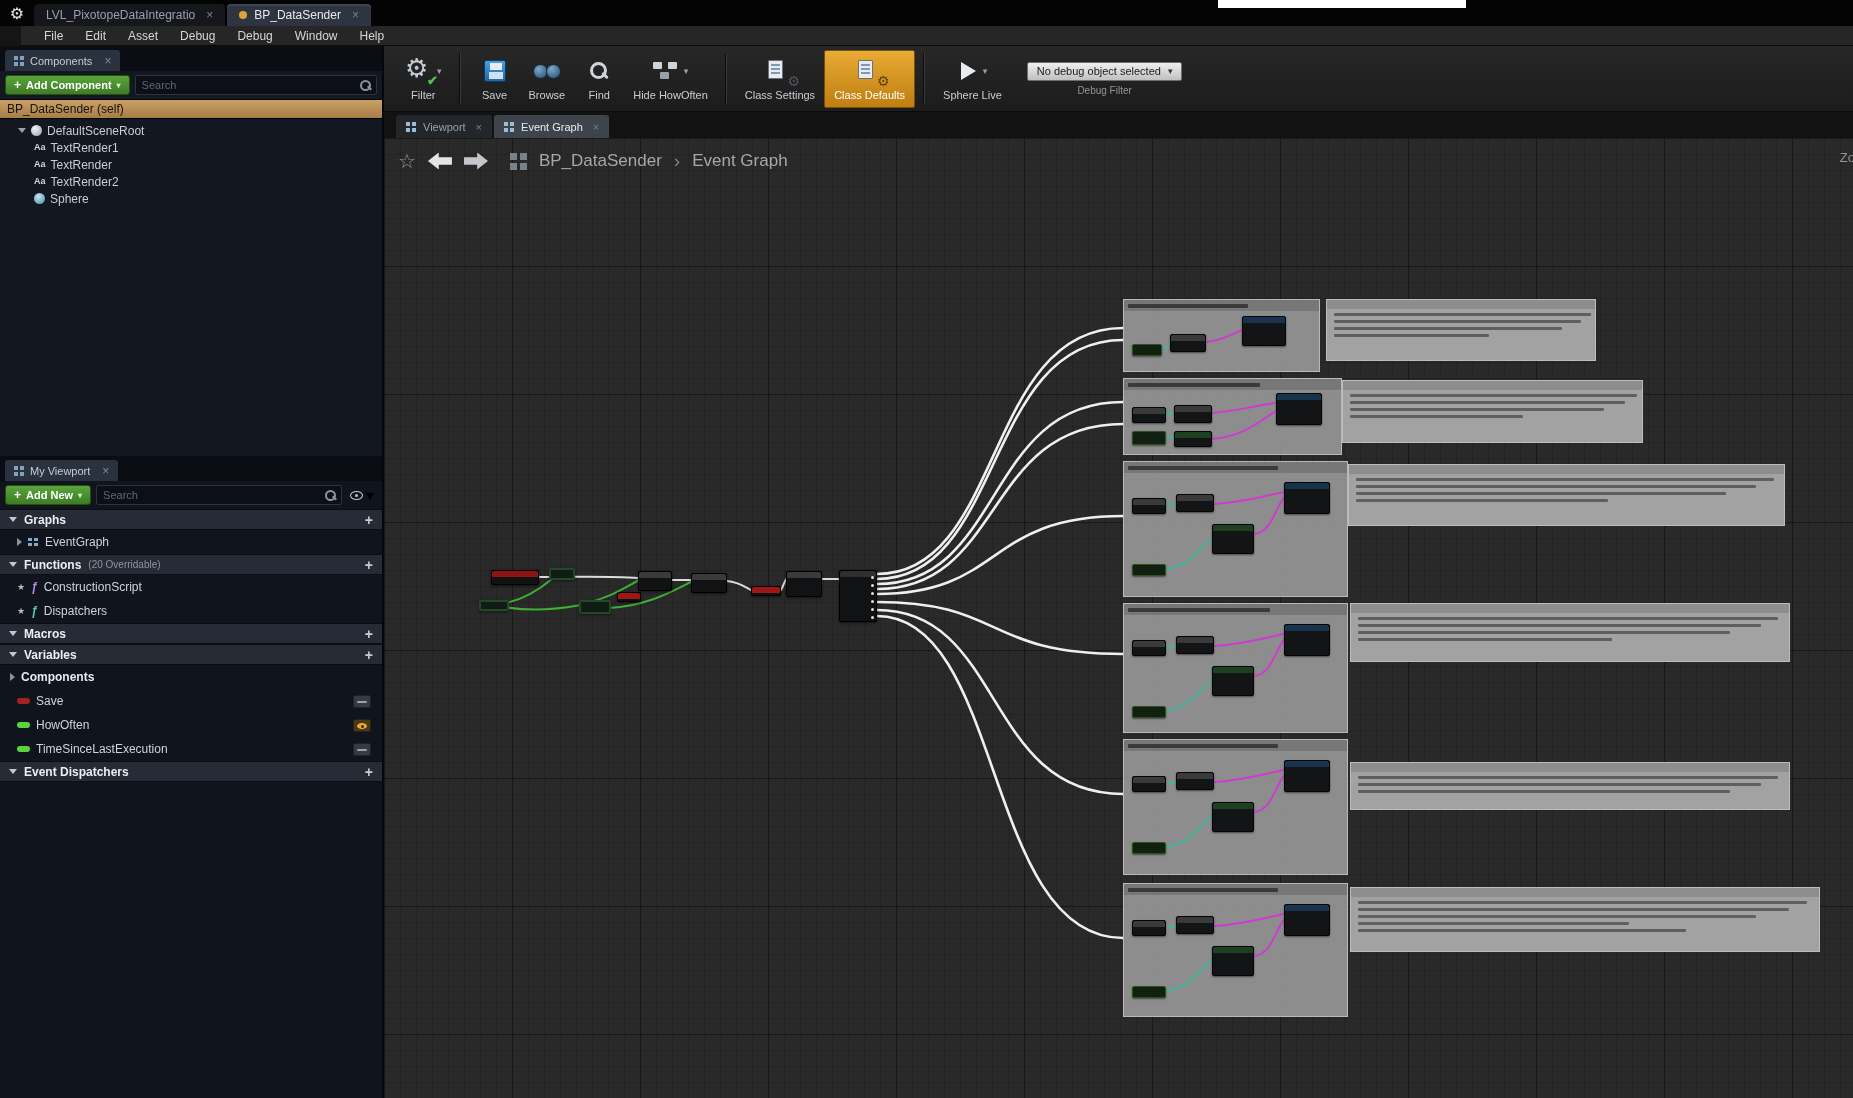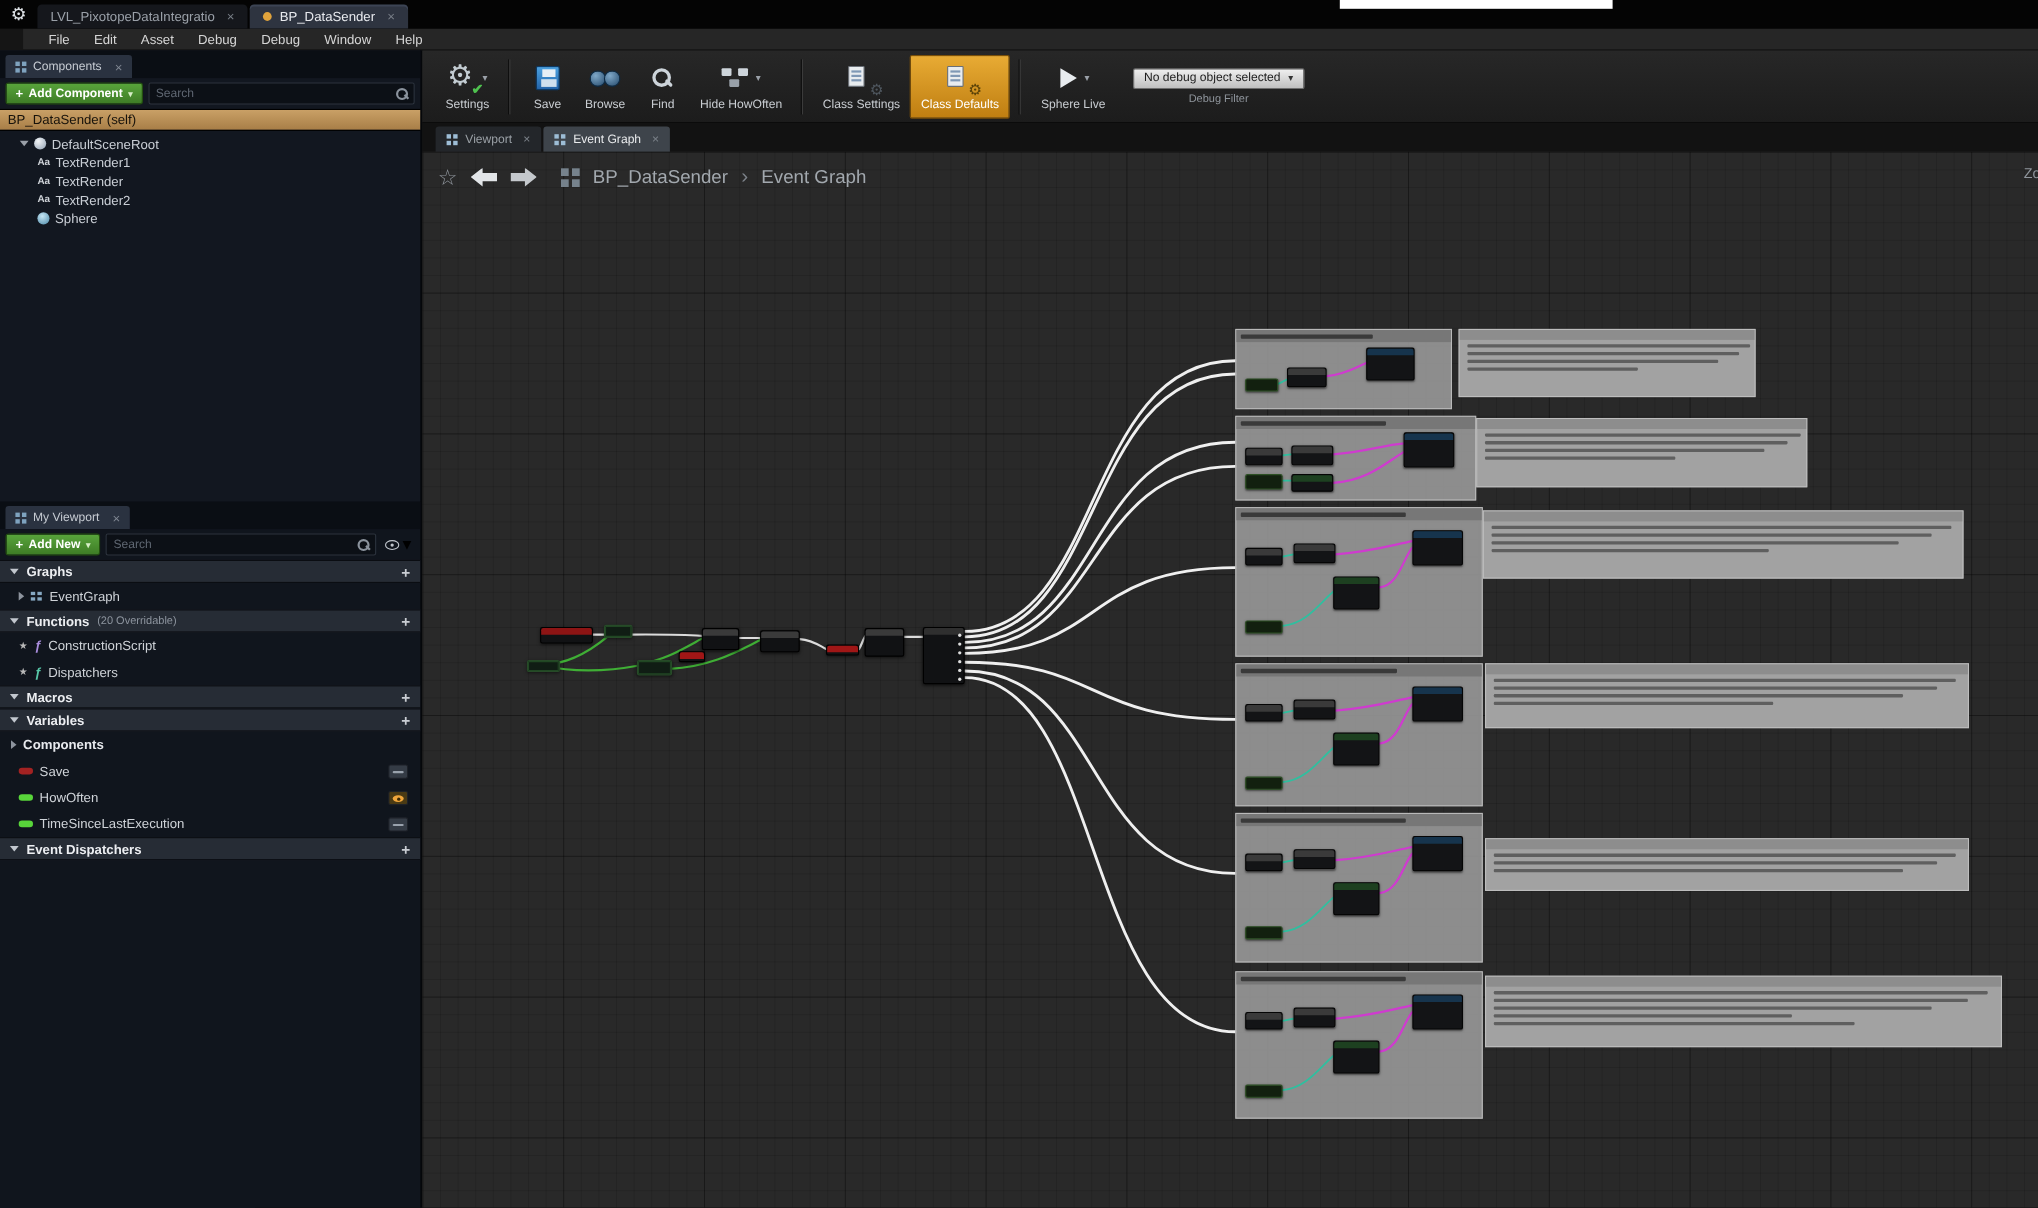--- a/index.html
+++ b/index.html
@@ -330,21 +330,21 @@
     <div class="main">
       <div class="toolbar">
           <div class="tbtn">
             <div class="irow">
               <span class="cgearwrap">
                 <span class="cgear">⚙</span>
                 <span class="cchk">✔</span>
               </span>
               <span class="dd">▾</span>
             </div>
-            <div>Settings</div>
+            <div>Filter</div>
           </div>
           <div class="tsep"></div>
           <div class="tbtn">
             <div class="irow">
               <span class="floppy"></span>
             </div>
             <div>Save</div>
           </div>
           <div class="tbtn">
             <div class="irow">

